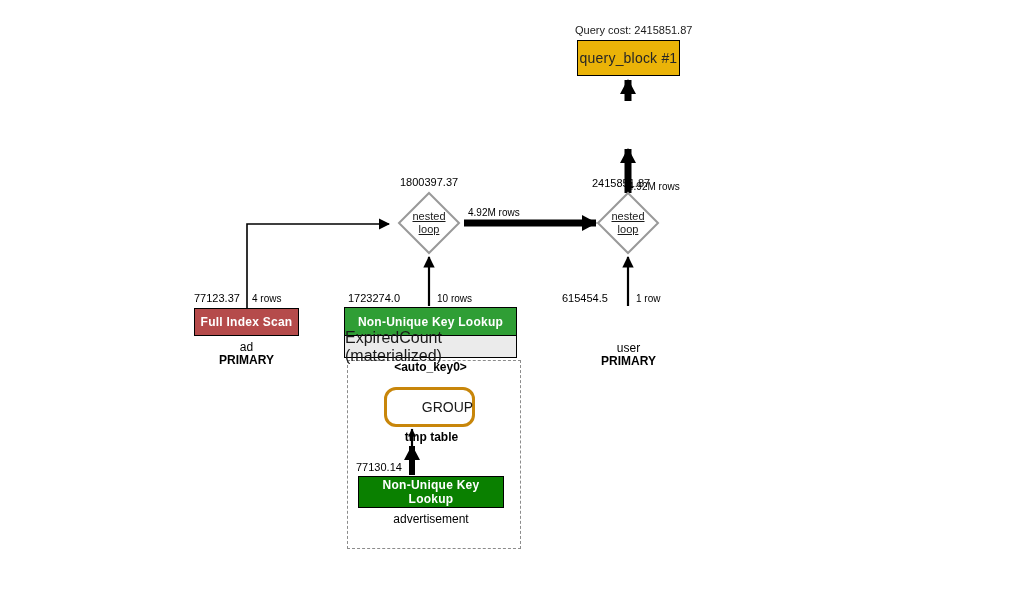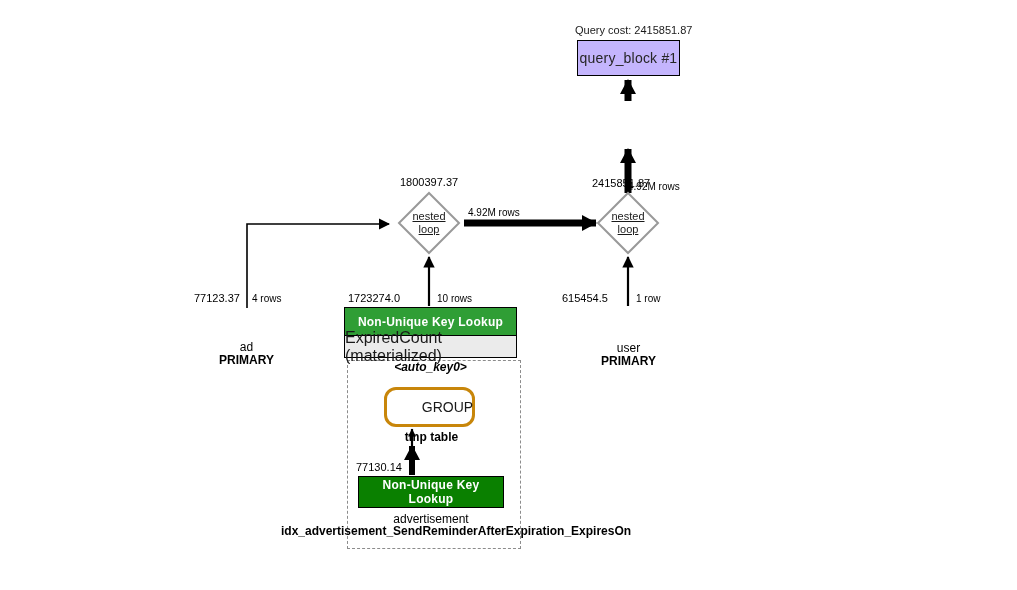--- a/index.html
+++ b/index.html
@@ -26,21 +26,21 @@
     height: 590px;
     pointer-events: none;
   }
   .node {
     position: absolute;
     box-sizing: border-box;
   }
 
   
   .qblock {
-    background: #c4b5fd;
+    background: #eab308;
     border: 1px solid #000000;
     display: flex;
     align-items: center;
     justify-content: center;
     font-size: 14px;
     color: #262626;
     letter-spacing: .2px;
   }
   .qcost {
     position: absolute;
@@ -206,45 +206,45 @@
     </svg>
     <div class="diamond-label">
       <span>nested</span>
       <span>loop</span>
     </div>
   </div>
 
   <div class="cap cost" style="left:194px; top:292px;">77123.37</div>
   <div class="cap rows" style="left:252px; top:293px;">4 rows</div>
 
+  <div class="node tbox red" style="left:194px; top:308px; width:105px; height:28px;">Full Index Scan</div>
 
   <div class="cap big" style="left:194px; top:340px; width:105px;">ad</div>
   <div class="cap big bold" style="left:194px; top:353px; width:105px;">PRIMARY</div>
 
   <div class="cap cost" style="left:348px; top:292px;">1723274.0</div>
   <div class="cap rows" style="left:437px; top:293px;">10 rows</div>
 
   <div class="node tbox green" style="left:344px; top:307px; width:173px; height:29px;">Non-Unique Key Lookup</div>
 
   <div class="node subbox" style="left:344px; top:336px; width:173px; height:22px;">ExpiredCount (materialized)</div>
 
-  <div class="cap big bold" style="left:344px; top:360px; width:173px;font-style:italic;">&lt;auto_key0&gt;</div>
+  <div class="cap big bold" style="left:344px; top:360px; width:173px;">&lt;auto_key0&gt;</div>
 
   <div class="cap cost" style="left:562px; top:292px;">615454.5</div>
   <div class="cap rows" style="left:636px; top:293px;">1 row</div>
 
 
   <div class="cap big" style="left:564px; top:341px; width:129px;">user</div>
   <div class="cap big bold" style="left:564px; top:354px; width:129px;">PRIMARY</div>
 
   <div class="node roundnode orange" style="left:384px; top:387px; width:91px; height:40px;padding-left:36px;">GROUP</div>
 
   <div class="cap big bold" style="left:386px; top:430px; width:91px;">tmp table</div>
 
   <div class="cap cost" style="left:356px; top:461px;">77130.14</div>
   <div class="cap rows" style="left:436px; top:462px;margin-top:24px;">492.36K rows</div>
 
   <div class="node tbox darkgreen" style="left:358px; top:476px; width:146px; height:32px;">Non-Unique Key Lookup</div>
 
   <div class="cap big" style="left:358px; top:512px; width:146px;">advertisement</div>
-  <div class="cap big bold" style="left:281px; top:524px; width:300px;">idx_advertisement_SendReminderAfterExpiration_ExpiresOn</div>
 
 </div>
 
 </body></html>

